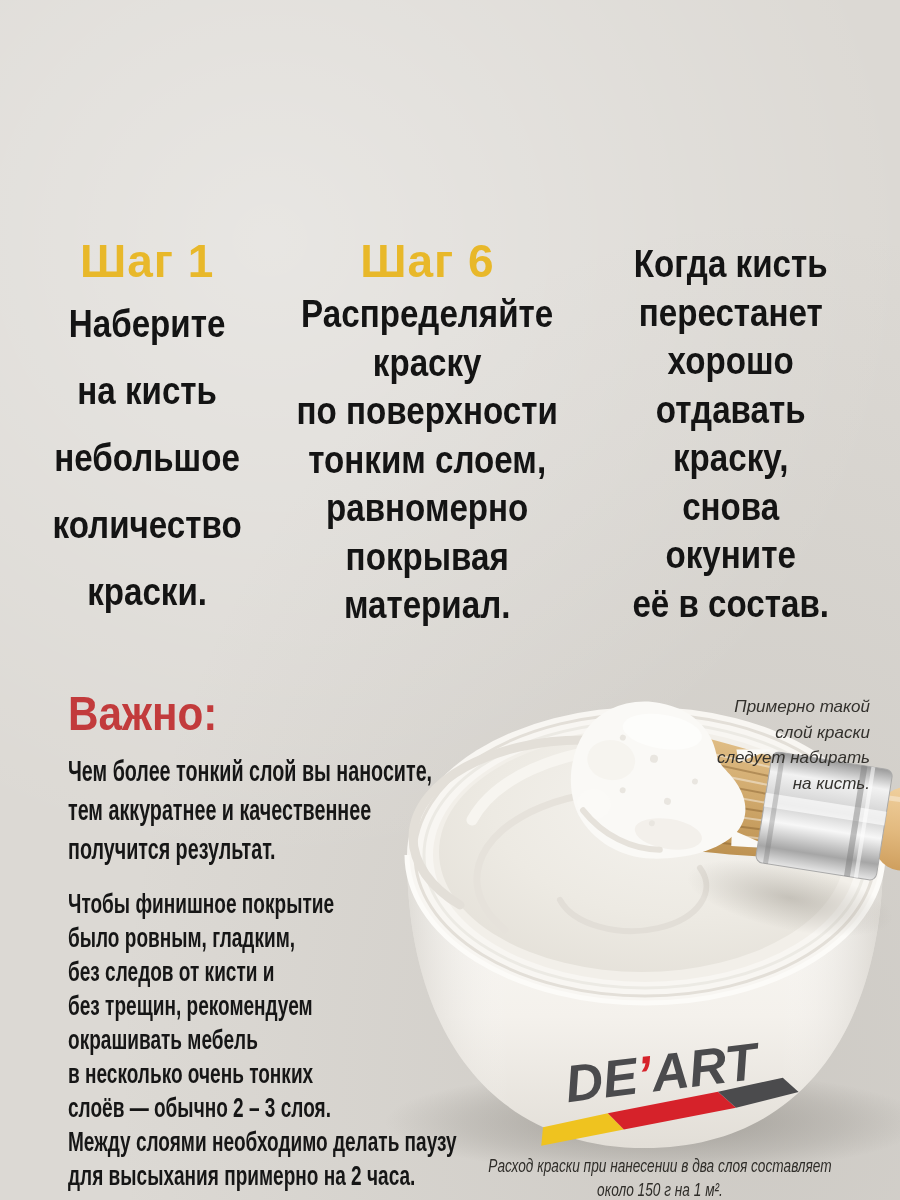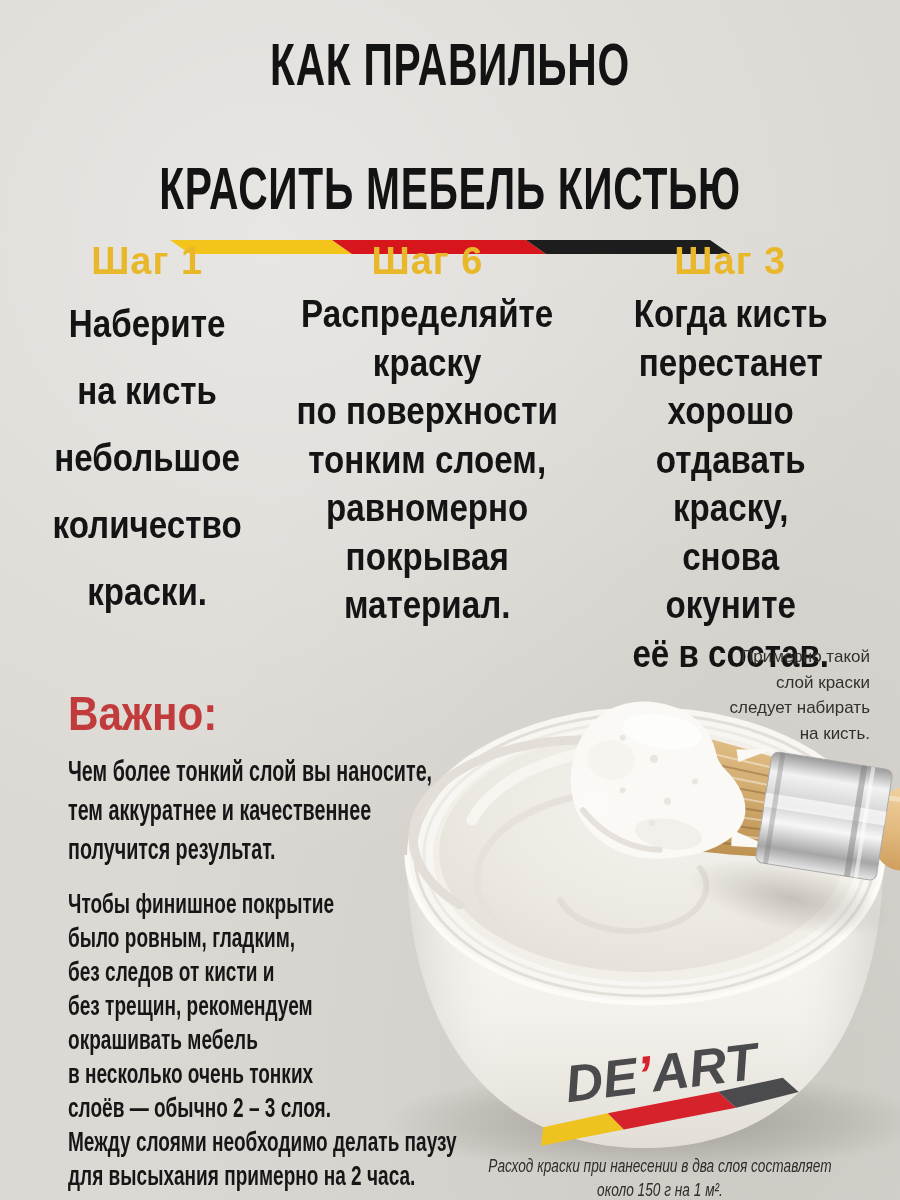--- a/index.html
+++ b/index.html
@@ -20,40 +20,40 @@
   .bar{width:540px;height:14px;margin:20px auto 0;display:flex;}
   .bar span{display:block;height:100%;}
   .bar .seg-y{width:30%;background:#f3c51a;transform:skewX(55deg);}
   .bar .seg-r{width:36%;background:#d6161c;transform:skewX(55deg);}
   .bar .seg-b{width:34%;background:#1d1d1d;transform:skewX(55deg);}
   
   .steps{position:absolute;top:236px;left:0;width:100%;box-sizing:border-box;
          padding:0 34px;display:flex;justify-content:space-between;z-index:3;}
   .step{text-align:center;}
   .step.c1{width:230px;} .step.c2{width:340px;} .step.c3{width:276px;}
-  .step h2{margin:0;font-size:38px;line-height:50px;font-weight:bold;color:#e8b82a;letter-spacing:1px;}
+  .step h2{margin:0;font-size:46px;line-height:50px;font-weight:bold;color:#e8b82a;letter-spacing:1px;}
   .step-text{
     margin-top:4px;font-size:39px;font-weight:bold;color:#141414;
     white-space:pre-line;transform:scaleX(.85);transform-origin:50% 0;
   }
   .lh-tall{line-height:67px;}
   .lh-norm{line-height:48.5px;}
   
   .important{position:absolute;left:48px;top:688px;width:460px;z-index:3;margin-left:20px;}
   .important h3{margin:0;font-size:48px;line-height:52px;font-weight:bold;color:#c23b3c;
                 transform:scaleX(.88);transform-origin:0 50%;}
   .para1{margin:12px 0 0;font-size:29px;line-height:39px;font-weight:bold;white-space:pre-line;
          transform:scaleX(.68);transform-origin:0 0;width:600px;}
   .para2{margin:18px 0 0;font-size:28px;line-height:34px;font-weight:bold;white-space:pre-line;
          transform:scaleX(.68);transform-origin:0 0;width:600px;}
   
   .photo{position:absolute;left:0;top:0;z-index:1;}
   .caption-right{
-    position:absolute;top:644px;right:30px;z-index:3;text-align:right;
-    font-size:17px;line-height:25.5px;color:#33312d;white-space:pre-line;
+    position:absolute;top:694px;right:30px;z-index:3;text-align:right;
+    font-style:italic;font-size:17px;line-height:25.5px;color:#33312d;white-space:pre-line;
   }
   .caption-bottom{
     position:absolute;left:420px;top:1154px;width:480px;z-index:3;text-align:center;
     font-style:italic;font-size:19px;line-height:24px;color:#2f2d29;
     transform:scaleX(.72);transform-origin:50% 0;
   }
   .logo{position:absolute;left:522px;top:1040px;z-index:2;transform:rotate(-7deg);}
 </style>
 </head>
 <body>
@@ -175,29 +175,20 @@
     </g>
   </svg>
 
   <svg class="logo" width="290" height="110" viewBox="0 0 290 110">
     <text x="142" y="50" text-anchor="middle" font-family="Liberation Sans, sans-serif" font-size="52" font-weight="bold" font-style="italic" fill="#4b4b4d"><tspan>DE</tspan><tspan fill="#d6222a">’</tspan><tspan>ART</tspan></text>
     <path d="M18,72 L84,66 L98,84 L14,90 Z" fill="#efc31f"></path>
     <path d="M84,66 L196,58 L212,76 L98,84 Z" fill="#d6222a"></path>
     <path d="M196,58 L262,52 L276,68 L212,76 Z" fill="#4b4b4d"></path>
   </svg>
 
-  <div class="title-wrap">
-    <div class="title"><span>КАК ПРАВИЛЬНО</span><br>
-      <span>КРАСИТЬ МЕБЕЛЬ КИСТЬЮ</span></div>
-    <div class="bar">
-      <span class="seg-y"></span>
-      <span class="seg-r"></span>
-      <span class="seg-b"></span>
-    </div>
-  </div>
 
   <div class="steps">
     <div class="step c1">
       <h2>Шаг 1</h2>
       <div class="step-text lh-tall">Наберите
 на кисть
 небольшое
 количество
 краски.</div>
     </div>
@@ -205,21 +196,20 @@
       <h2>Шаг 6</h2>
       <div class="step-text lh-norm">Распределяйте
 краску
 по поверхности
 тонким слоем,
 равномерно
 покрывая
 материал.</div>
     </div>
     <div class="step c3">
-      <h2>Шаг 3</h2>
       <div class="step-text lh-norm">Когда кисть
 перестанет
 хорошо
 отдавать
 краску,
 снова окуните
 её в состав.</div>
     </div>
   </div>
 

